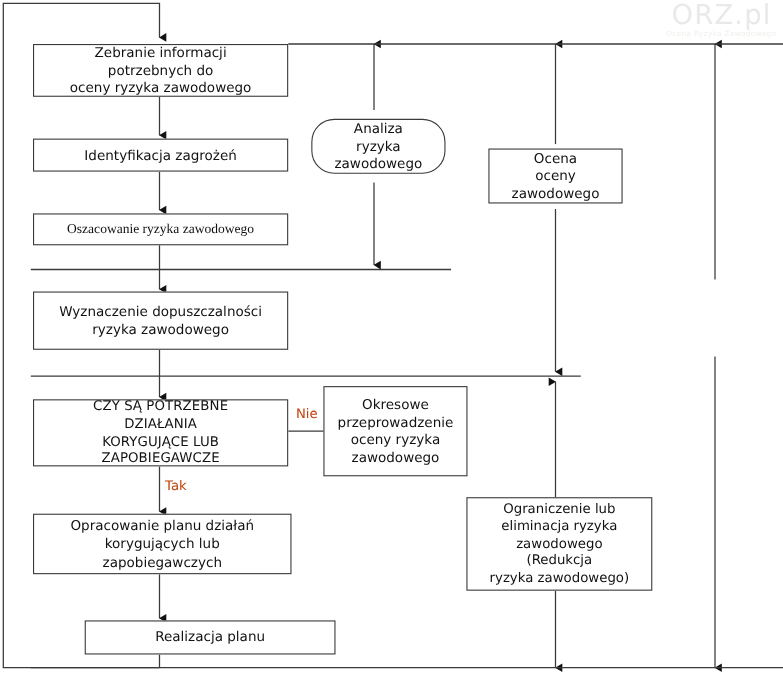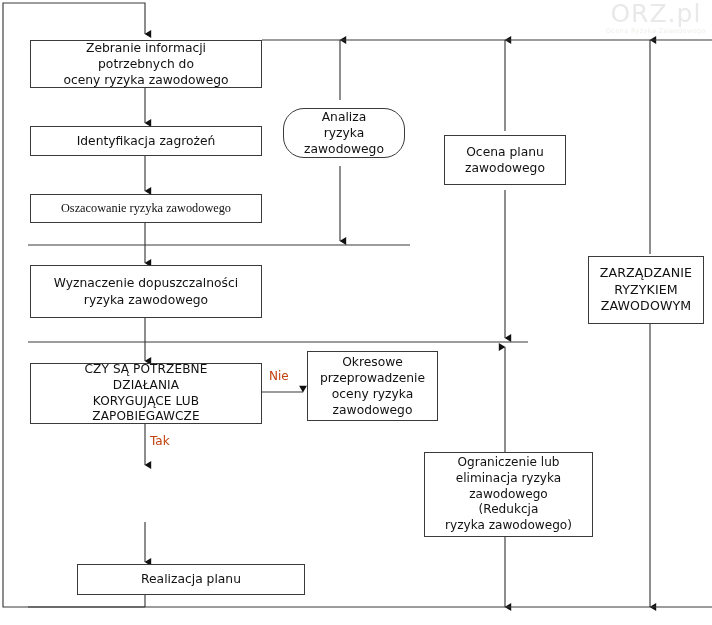--- a/index.html
+++ b/index.html
@@ -143,54 +143,53 @@
     <span>Wyznaczenie dopuszczalności
 ryzyka zawodowego</span>
   </div>
 
   <div class="node caps" style="left:30px; top:363px; width:232px; height:61px;">
     <span>CZY SĄ POTRZEBNE DZIAŁANIA
 KORYGUJĄCE LUB
 ZAPOBIEGAWCZE</span>
   </div>
 
+  <div class="node lower" style="left:30px; top:467px; width:235px; height:55px;">
+    <span>Opracowanie planu działań
+korygujących lub zapobiegawczych</span>
+  </div>
 
   <div class="node lower" style="left:30px; top:564px; width:228px; height:31px;margin-left:47px;">
     <span>Realizacja planu</span>
   </div>
 
   <div class="node lower" style="left:283px; top:108px; width:122px; height:50px;border-radius:21px;">
     <span>Analiza ryzyka
 zawodowego</span>
   </div>
 
   <div class="node lower" style="left:444px; top:135px; width:122px; height:50px;">
-    <span>Ocena planu
+    <span>Ocena oceny
 zawodowego</span>
   </div>
 
-  <div class="node lower" style="left:307px; top:351px; width:131px; height:70px;">
+  <div class="node lower" style="left:294px; top:351px; width:131px; height:82px;">
     <span>Okresowe
 przeprowadzenie
 oceny ryzyka
 zawodowego</span>
   </div>
 
   <div class="node lower" style="left:424px; top:452px; width:169px; height:85px; font-size:12.1px;">
     <span>Ograniczenie lub
 eliminacja ryzyka
 zawodowego (Redukcja
 ryzyka zawodowego)</span>
   </div>
 
-  <div class="node caps" style="left:588px; top:256px; width:116px; height:68px; font-size:12.6px;">
-    <span>ZARZĄDZANIE
-RYZYKIEM
-ZAWODOWYM</span>
-  </div>
 
   <div class="edge-label" style="left:269px; top:369px;">
     <span>Nie</span>
   </div>
 
   <div class="edge-label" style="left:150px; top:434px;">
     <span>Tak</span>
   </div>
 
   <div id="watermark">

